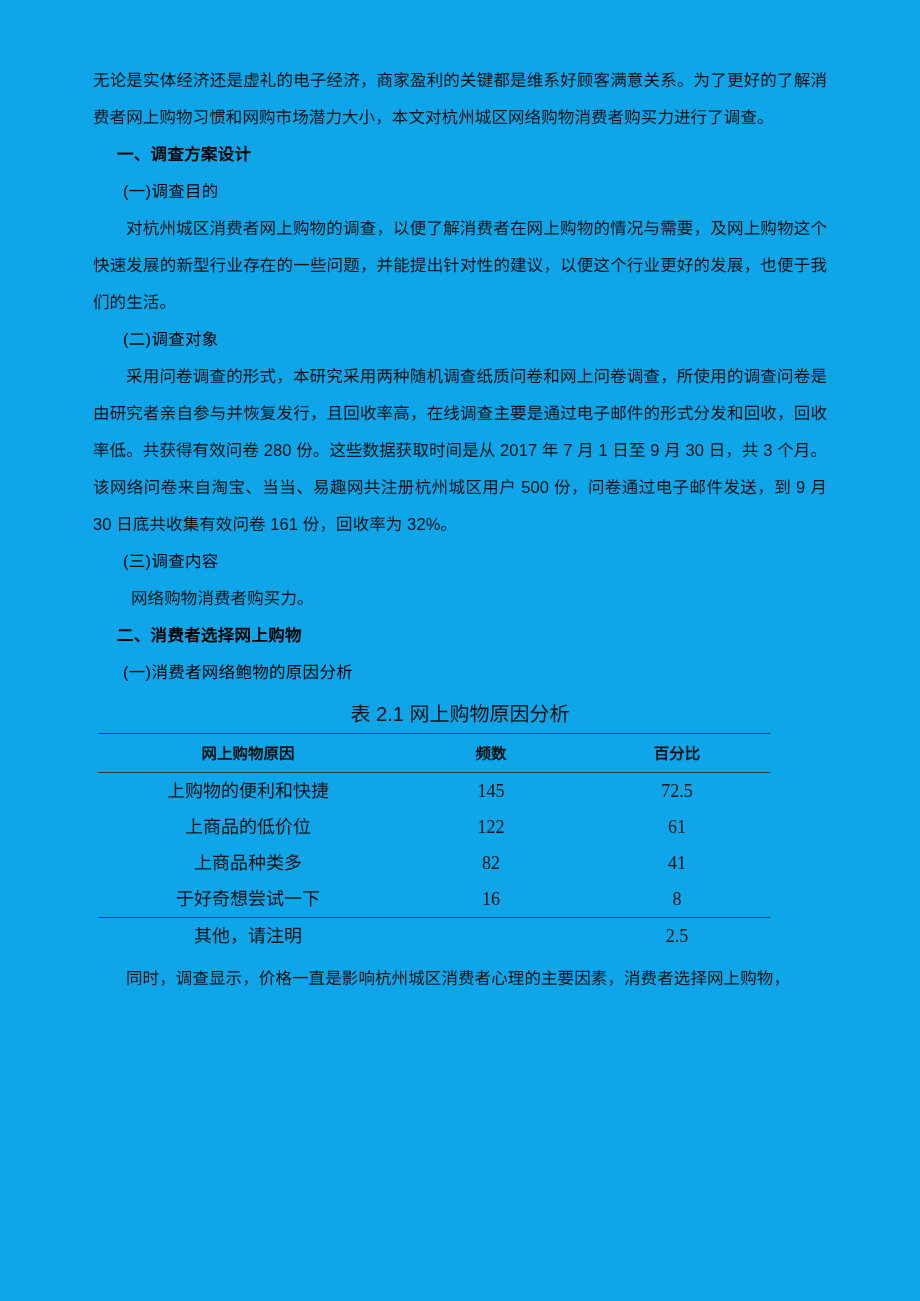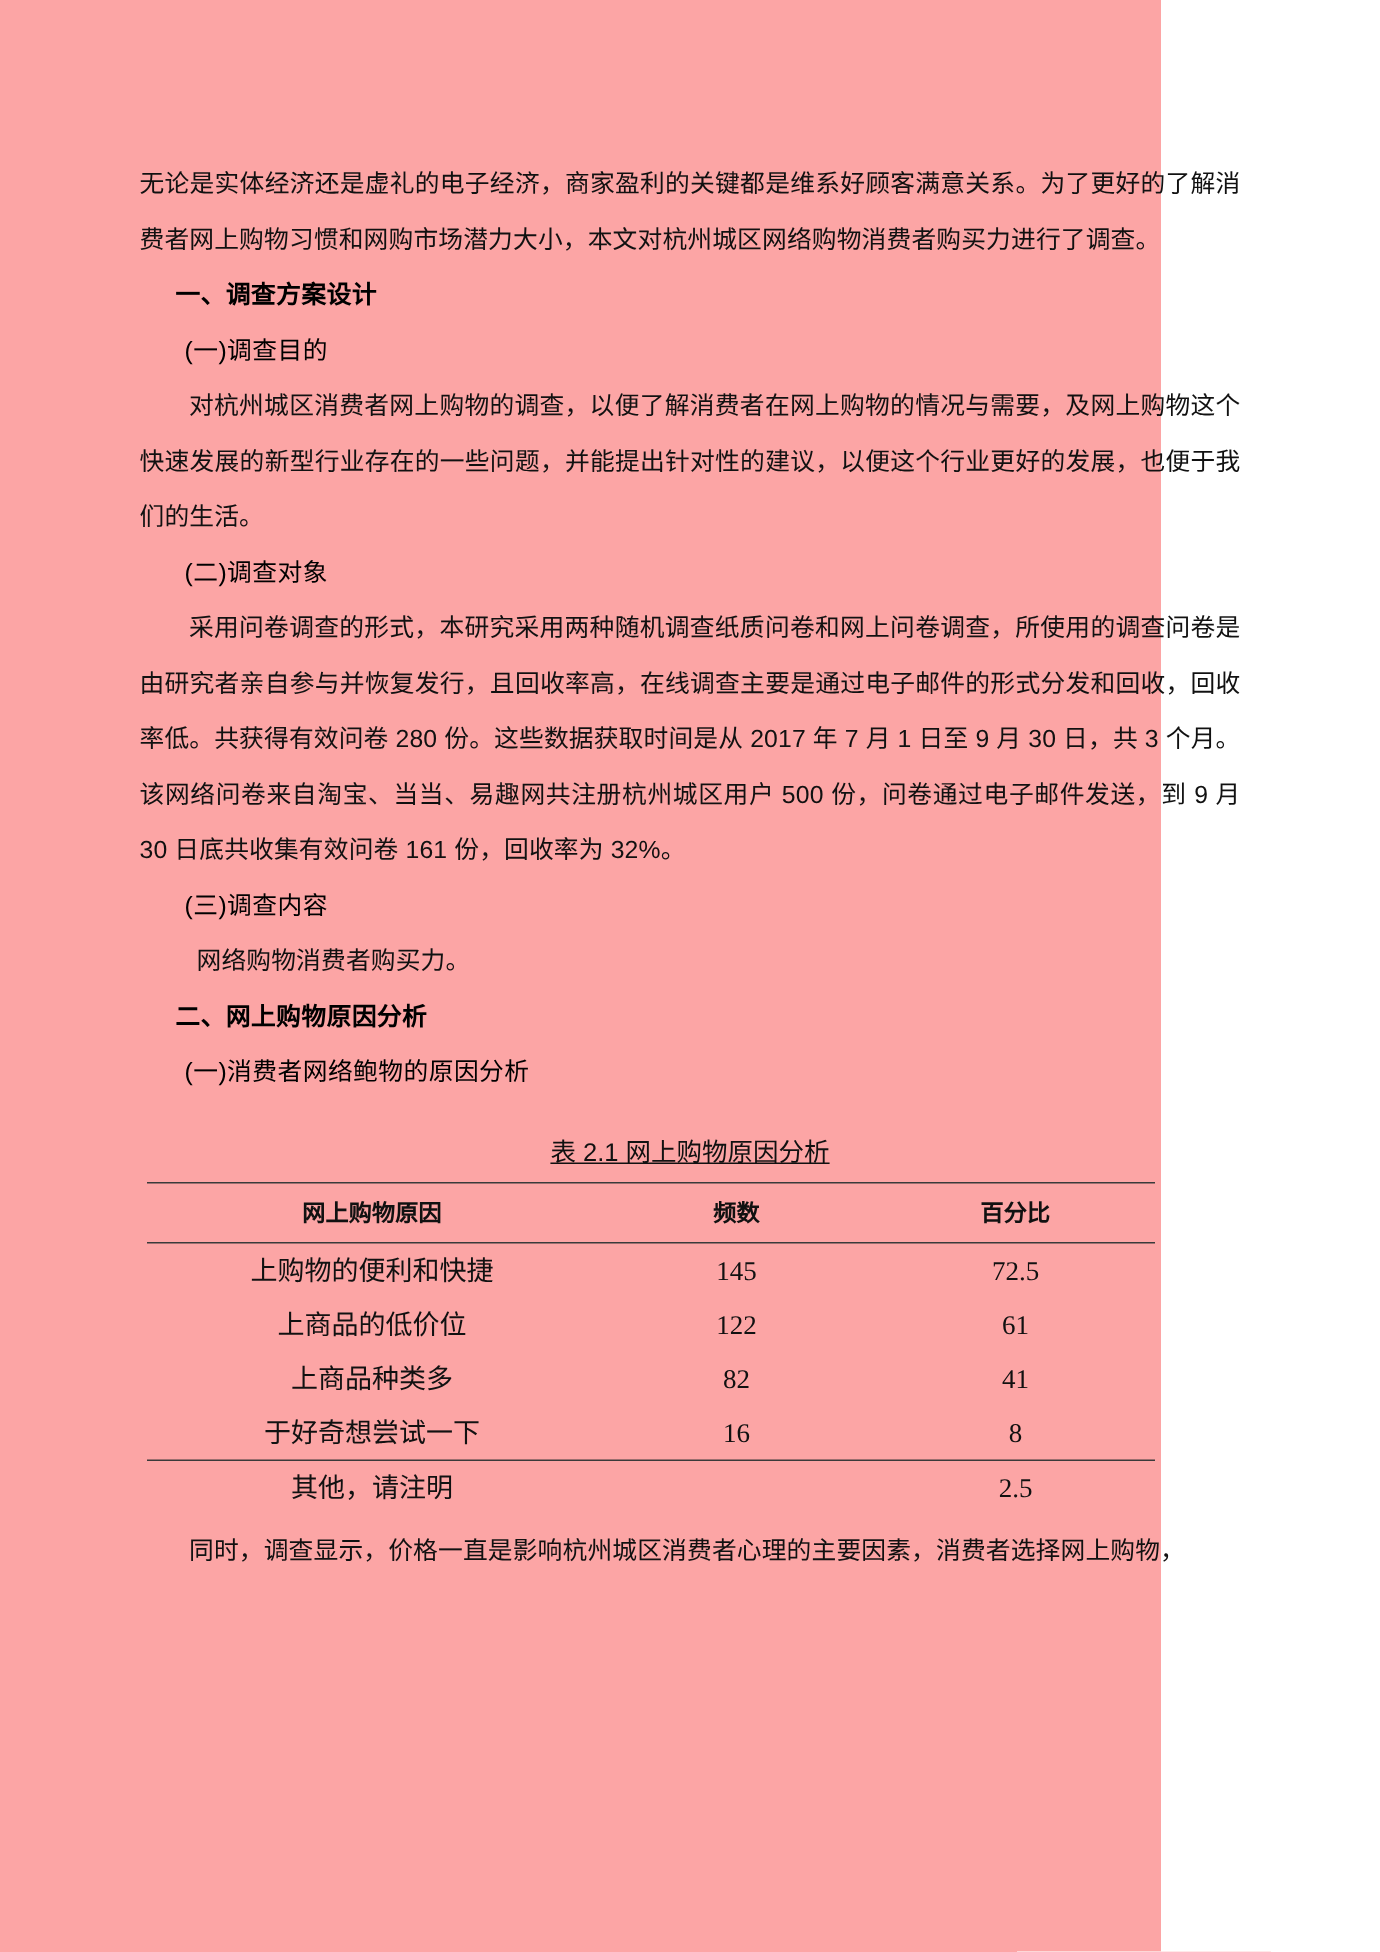--- a/index.html
+++ b/index.html
@@ -11,25 +11,25 @@
   body {
     width: 920px;
     height: 1301px;
     overflow: hidden;
     font-family: "Liberation Sans", "DejaVu Sans", sans-serif;
     color: #1a1a1a;
     -webkit-font-smoothing: none;
   }
   .page {
     position: relative;
-    width: 774px;
+    width: 920px;
     height: 1301px;
     box-sizing: border-box;
-    padding: 105px 93px 0 93px;
-    background: #fca5a5;
+    padding: 62px 93px 0 93px;
+    background: #0ea5e9;
   }
   .doc-body {
     width: 734px;
   }
 
   
   .para {
     font-size: 16.5px;
     line-height: 37px;
     text-align: justify;
@@ -67,26 +67,25 @@
     padding-left: 30px;
     letter-spacing: 0.3px;
     color: #000;
   }
   .h-lvl2.flush {
     padding-left: 30px;
   }
 
   
   .table-caption {
-    font-size: 17px;
+    font-size: 20px;
     text-align: center;
     line-height: 30px;
-    margin: 20px 0 4px 0;
+    margin: 8px 0 4px 0;
     color: #111;
-    text-decoration: underline;
   }
   table.data-table {
     width: 672px;
     margin-left: 5px;
     border-collapse: collapse;
     font-size: 15.5px;
     color: #111;
   }
   table.data-table thead th {
     font-weight: bold;
@@ -134,21 +133,21 @@
     <p class="para indent">对杭州城区消费者网上购物的调查，以便了解消费者在网上购物的情况与需要，及网上购物这个快速发展的新型行业存在的一些问题，并能提出针对性的建议，以便这个行业更好的发展，也便于我们的生活。</p>
 
     <h3 class="h-lvl2">(二)调查对象</h3>
 
     <p class="para indent">采用问卷调查的形式，本研究采用两种随机调查纸质问卷和网上问卷调查，所使用的调查问卷是由研究者亲自参与并恢复发行，且回收率高，在线调查主要是通过电子邮件的形式分发和回收，回收率低。共获得有效问卷 280 份。这些数据获取时间是从 2017 年 7 月 1 日至 9 月 30 日，共 3 个月。该网络问卷来自淘宝、当当、易趣网共注册杭州城区用户 500 份，问卷通过电子邮件发送，到 9 月 30 日底共收集有效问卷 161 份，回收率为 32%。</p>
 
     <h3 class="h-lvl2">(三)调查内容</h3>
 
     <p class="para hang">网络购物消费者购买力。</p>
 
-    <h2 class="h-lvl1">二、网上购物原因分析</h2>
+    <h2 class="h-lvl1">二、消费者选择网上购物</h2>
 
     <h3 class="h-lvl2 flush">(一)消费者网络鲍物的原因分析</h3>
 
 
     <div class="table-caption">表 2.1 网上购物原因分析</div>
 
     <table class="data-table">
       <colgroup>
         <col class="c-reason">
         <col class="c-freq">

